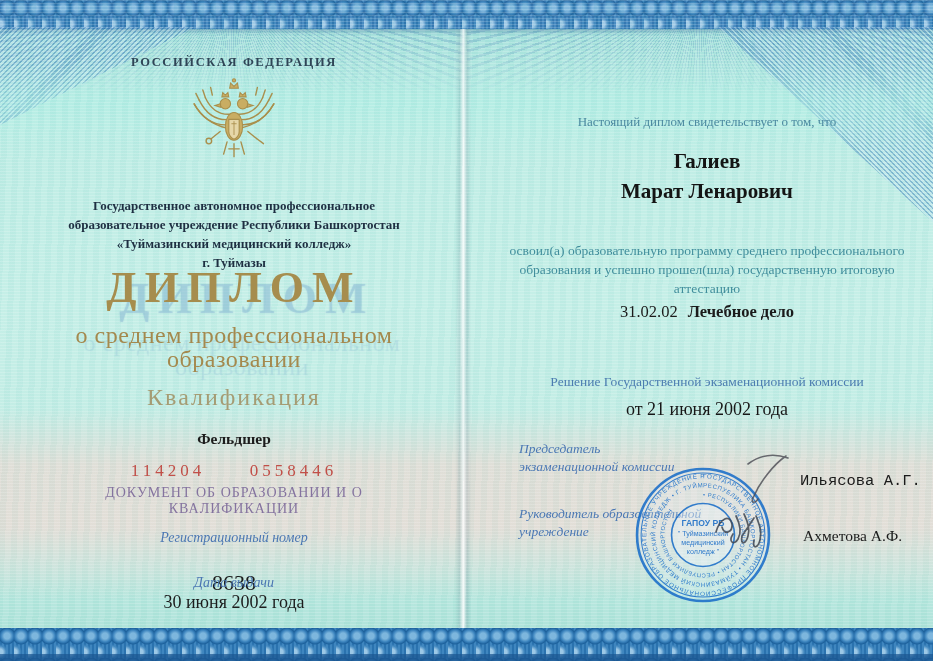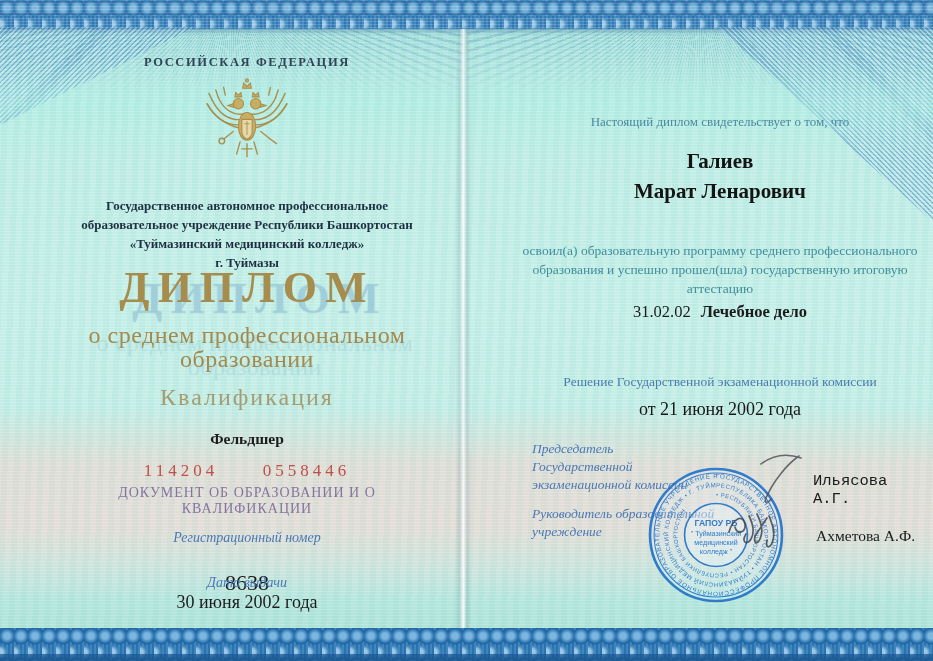--- a/index.html
+++ b/index.html
@@ -36,21 +36,21 @@
     background:linear-gradient(180deg,rgba(160,230,222,0),rgba(172,238,228,.55) 45%,rgba(172,238,228,0));}
   .pinkband{position:absolute;left:0;right:0;top:408px;height:192px;pointer-events:none;
     background:linear-gradient(180deg,rgba(247,212,205,0),rgba(247,209,202,.55) 30%,rgba(248,211,205,.6) 62%,rgba(247,212,206,0));}
   .texture{position:absolute;inset:0;pointer-events:none;
     background:
       repeating-linear-gradient(180deg,rgba(255,255,255,.17) 0 1px,rgba(255,255,255,0) 1px 3px),
       repeating-linear-gradient(92deg,rgba(255,255,255,.05) 0 6px,rgba(110,195,185,.06) 6px 12px);}
   .fold{position:absolute;top:29px;bottom:33px;left:455px;width:16px;pointer-events:none;
     background:linear-gradient(90deg,rgba(70,110,125,0),rgba(70,110,125,.18) 28%,rgba(255,255,255,.85) 52%,rgba(90,125,140,.25) 75%,rgba(90,125,140,0));}
   
-  .abs{position:absolute;padding-left:13px;}
+  .abs{position:absolute;}
   .lcol{left:38px;width:392px;text-align:center;}
   .rcol{left:497px;width:420px;text-align:center;}
   .country{top:55px;font-size:12.5px;font-weight:bold;letter-spacing:1.6px;color:#2f4456;}
   .inst{top:196px;font-size:13px;font-weight:bold;line-height:19px;color:#1e2f42;}
   .diploma-title{top:262px;font-size:44px;font-weight:bold;letter-spacing:8px;color:#a68d4e;
     text-shadow:13px 11px 1px rgba(125,175,208,.5);}
   .subtitle{font-size:24px;font-weight:normal;letter-spacing:.5px;color:#a4894e;
     text-shadow:8px 8px 1px rgba(130,180,210,.28);}
   .sub1{top:322px;} .sub2{top:346px;}
   .qual-label{top:384px;font-size:24px;letter-spacing:2px;color:#a59c74;font-family:Liberation Serif, serif;}
@@ -163,21 +163,20 @@
 
   <div class="abs rcol specialty">
     <span>31.02.02</span><b>Лечебное дело</b>
   </div>
 
   <div class="abs rcol commission">Решение Государственной экзаменационной комиссии</div>
   <div class="abs rcol comm-date">от 21 июня 2002 года</div>
 
   <div class="abs sig-label chair-label">
     <div>Председатель</div>
-    <div>Государственной</div>
     <div>экзаменационной комиссии</div>
   </div>
   <div class="abs sig-name chair-name">Ильясова А.Г.</div>
 
   <div class="abs sig-label head-label">
     <div>Руководитель образовательной</div>
     <div>учреждение</div>
   </div>
   <div class="abs sig-name head-name">Ахметова А.Ф.</div>
 

